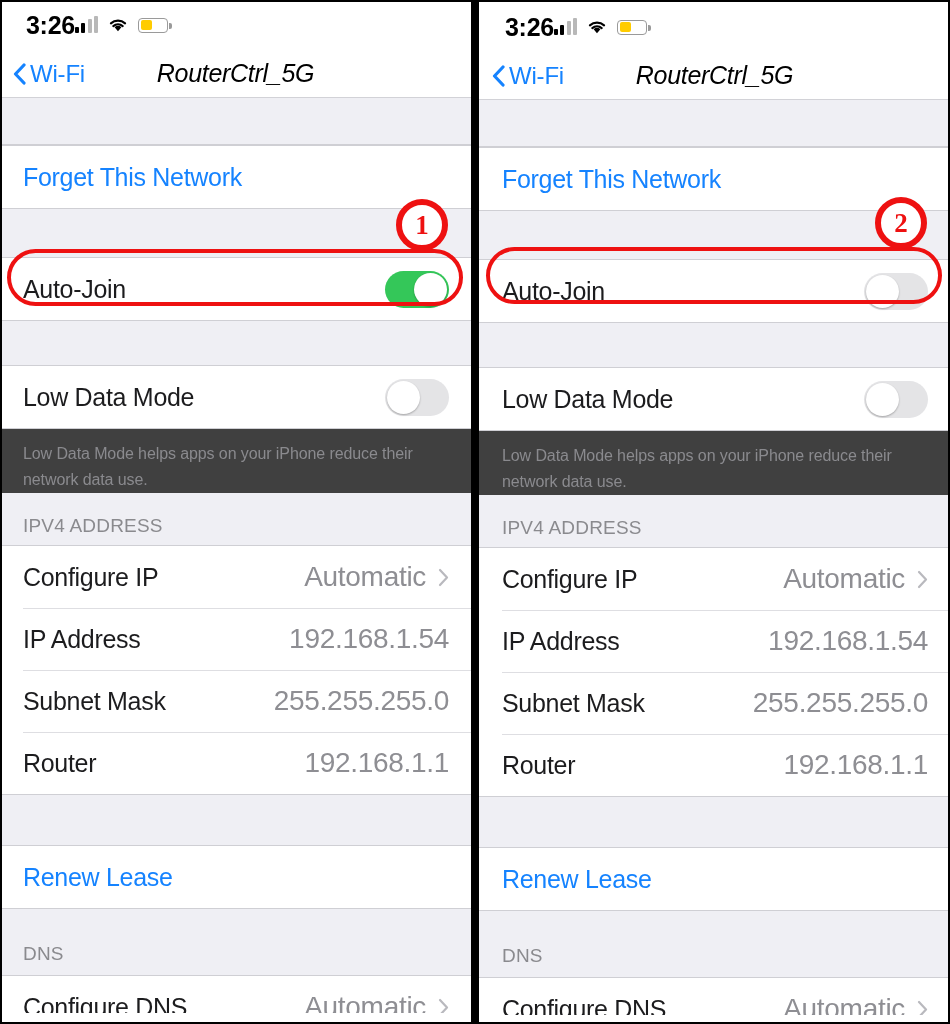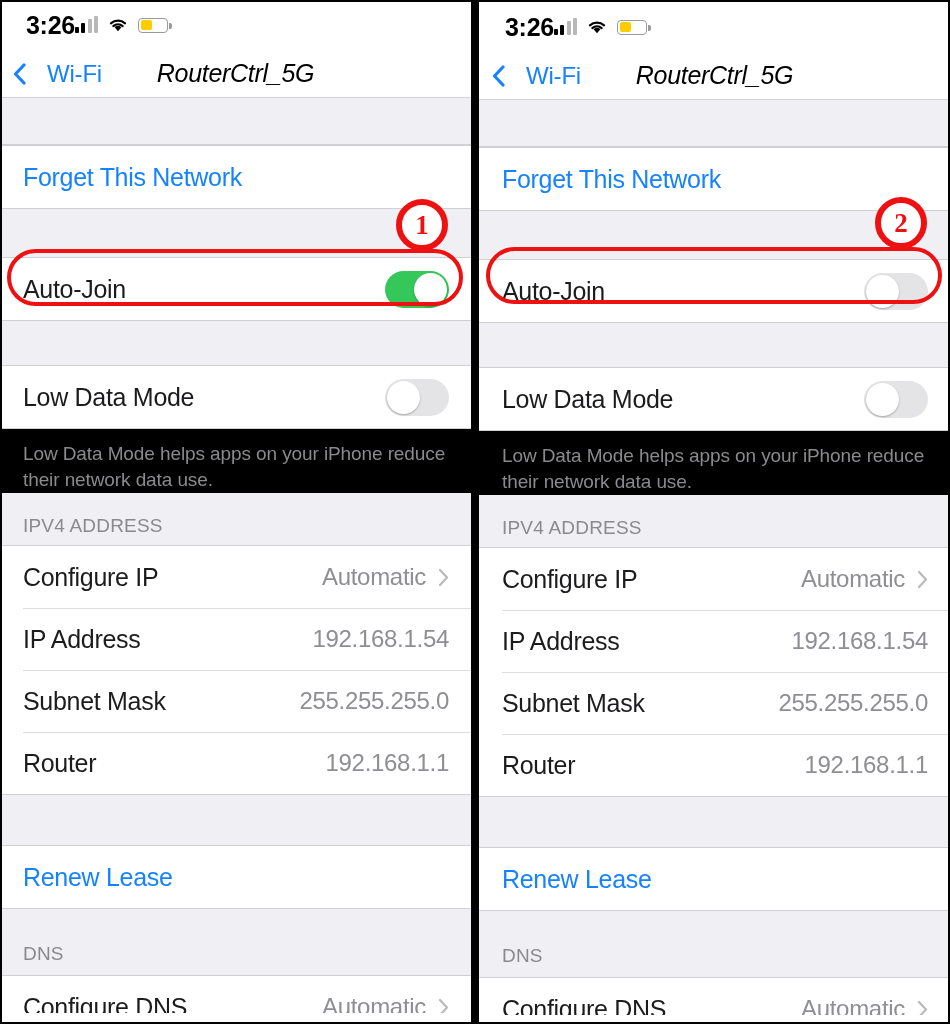--- a/index.html
+++ b/index.html
@@ -93,21 +93,21 @@
   .navbar {
     height: 48px;
     position: relative;
     display: flex;
     align-items: center;
     background: #ffffff;
     border-bottom: 1px solid #d2d2d7;
   }
   .back-btn {
     display: flex; align-items: center;
-    gap: 21px;
+    gap: 4px;
     padding-left: 13px;
     color: #067cff;
     cursor: pointer;
   }
   .back-chevron { width: 13px; height: 22px; display: block; }
   .back-label {
     font-size: 24px;
     color: #1583ff;
     letter-spacing: -0.2px;
   }
@@ -151,21 +151,21 @@
     background: #dedee2;
   }
   .row .label {
     font-size: 25px;
     color: #1c1c1e;
     letter-spacing: -0.3px;
   }
   .row .label.link { color: #1583ff; }
   .row .spacer { flex: 1; }
   .row .value {
-    font-size: 24px;
+    font-size: 28px;
     color: #8e8e93;
     letter-spacing: -0.3px;
   }
   .row .chev {
     margin-left: 12px;
     width: 11px; height: 19px;
     display: block;
   }
 
   
@@ -184,23 +184,23 @@
     width: 33px; height: 33px;
     border-radius: 50%;
     background: #ffffff;
     box-shadow: 0 1px 2px rgba(0,0,0,0.28);
   }
   .toggle.on .knob { left: 29px; }
   .toggle.off .knob { left: 2px; }
 
   
   .footnote {
-    background: #000000;
+    background: #404040;
     padding: 12px 23px 0 23px;
-    font-size: 19px;
+    font-size: 16px;
     line-height: 26px;
     color: #8a8a8e;
     letter-spacing: -0.1px;
   }
   .sect-header {
     background: #efeff4;
     padding: 22px 23px 8px 23px;
     font-size: 19px;
     color: #8a8a8e;
     letter-spacing: 0.2px;

